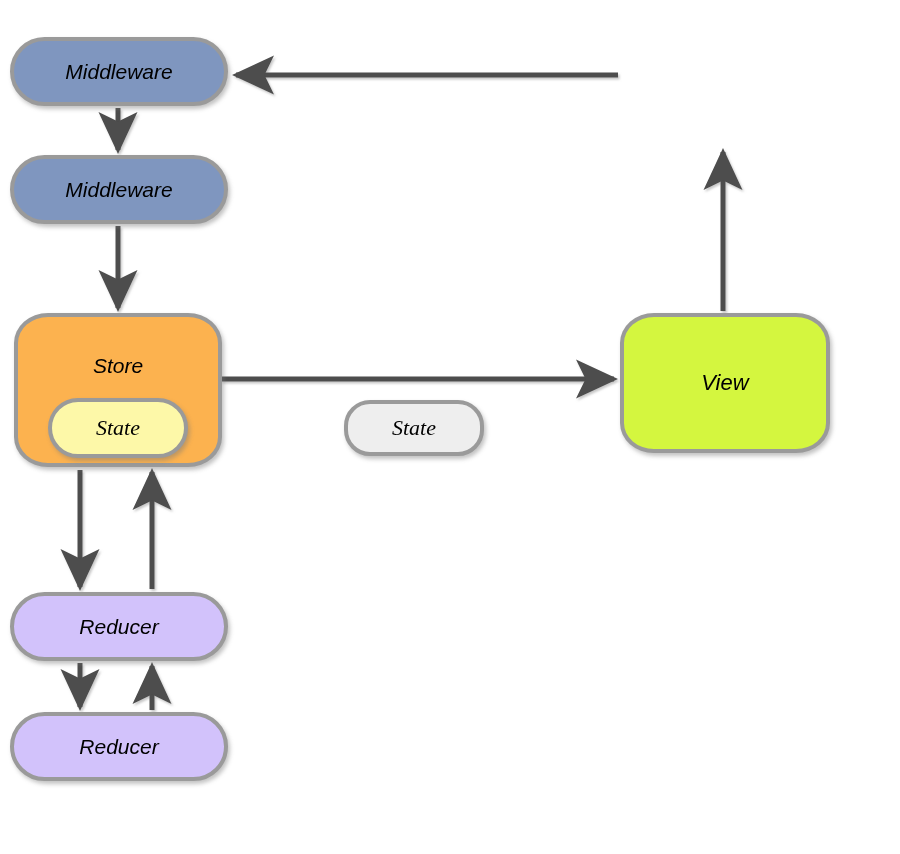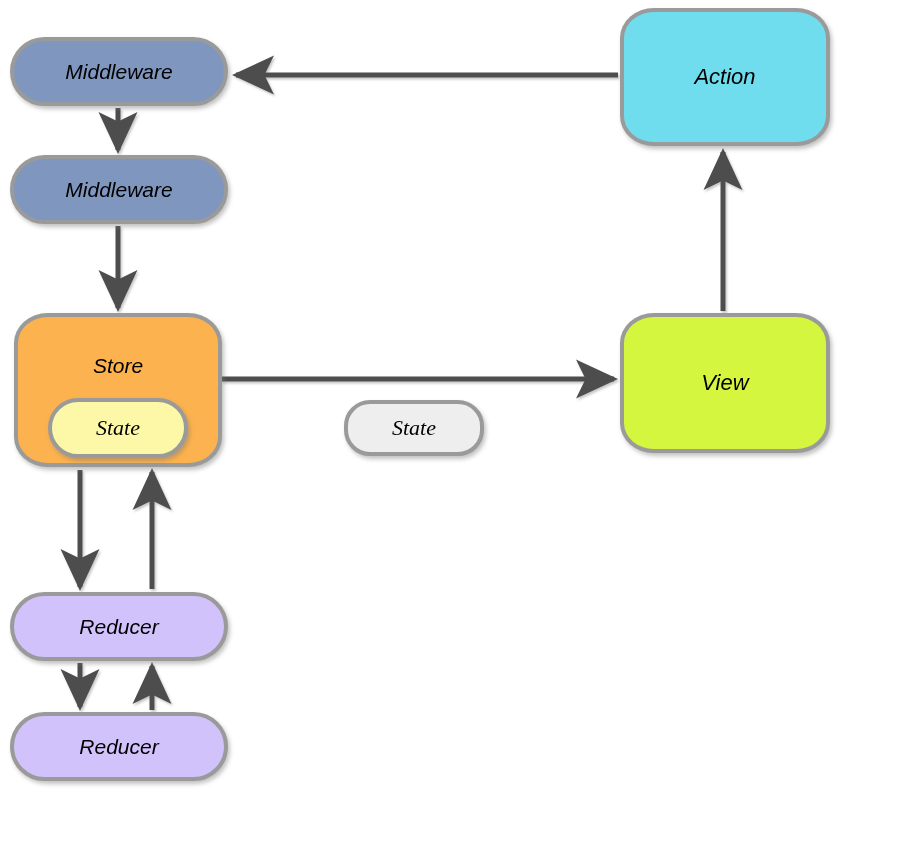--- a/index.html
+++ b/index.html
@@ -121,21 +121,18 @@
   </div>
 
   <div class="node pill" id="node-reducer-1" style="background:#d2c2fb">
     <span class="lbl sans" style="font-size:21px">Reducer</span>
   </div>
 
   <div class="node pill" id="node-reducer-2" style="background:#d2c2fb">
     <span class="lbl sans" style="font-size:21px">Reducer</span>
   </div>
 
-  <div class="node barrel" id="node-action" style="background:#70ddee">
-    <span class="lbl sans" style="font-size:22px">Action</span>
-  </div>
 
   <div class="node barrel" id="node-view" style="background:#d4f63f">
     <span class="lbl sans" style="font-size:22px">View</span>
   </div>
 
 </div>
 
 </body></html>

